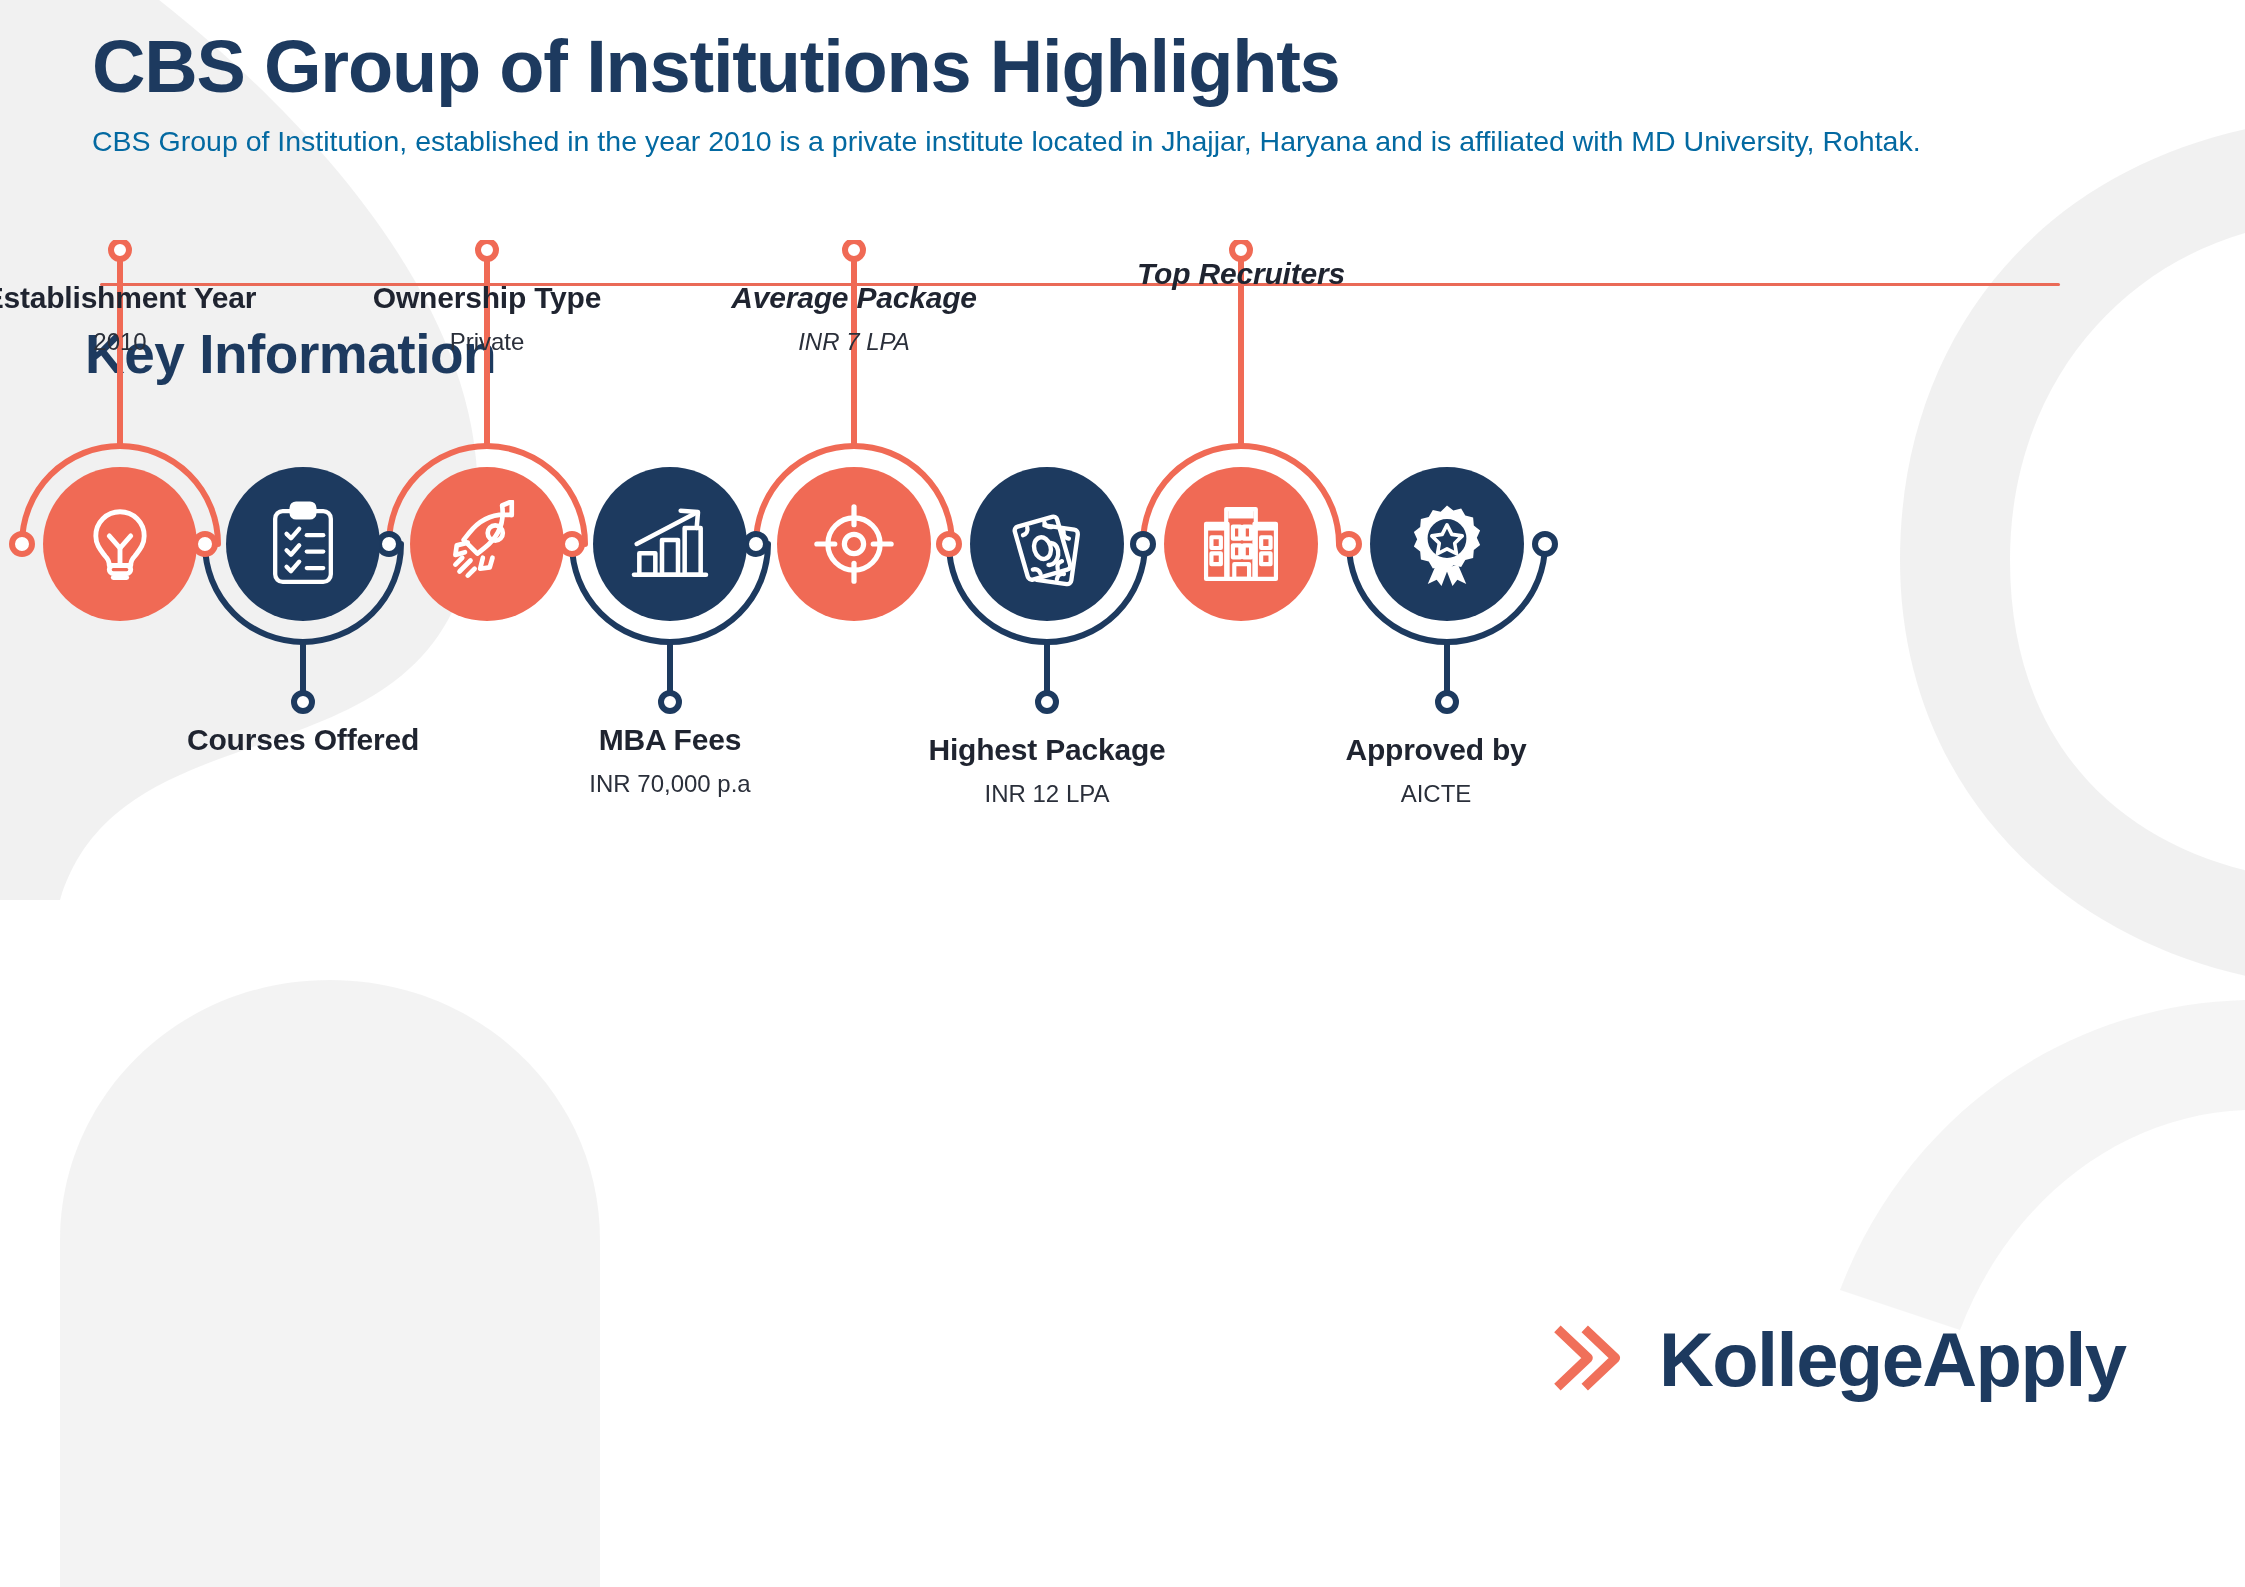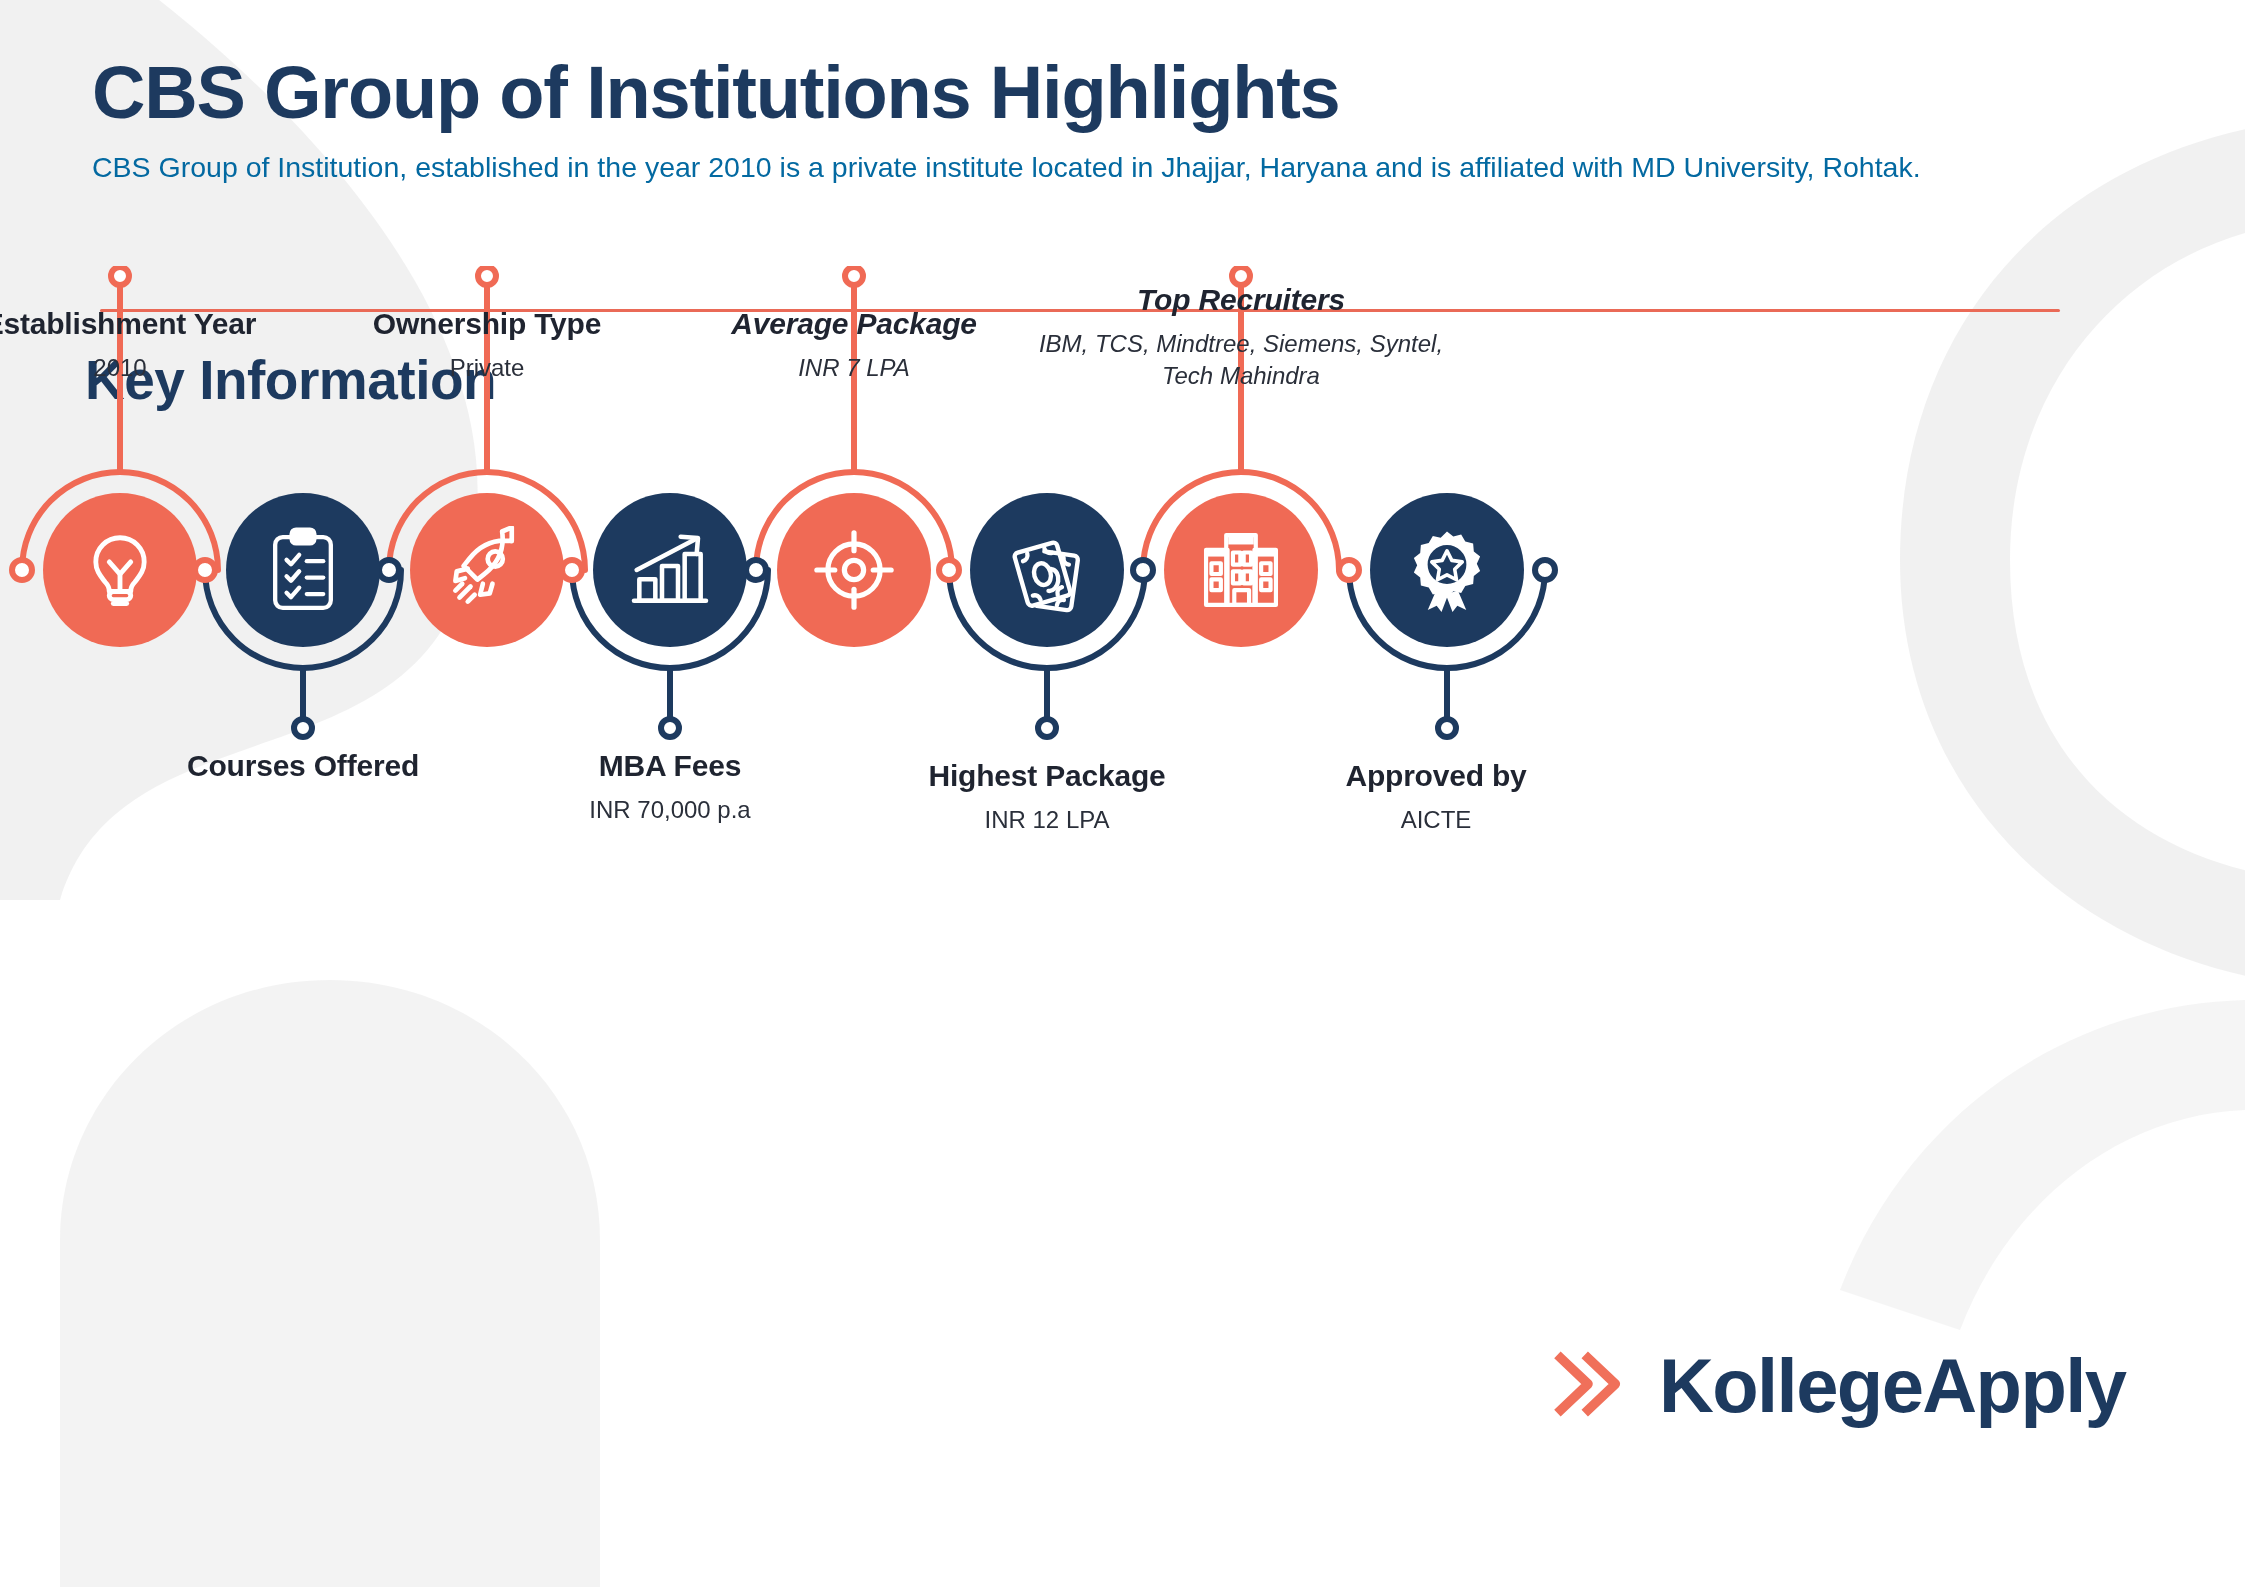--- a/index.html
+++ b/index.html
@@ -4,21 +4,21 @@
 <style>
   html,body{margin:0;padding:0;}
   body{
     width:2245px;height:1587px;
     background:#ffffff;
     font-family:"Liberation Sans","DejaVu Sans",sans-serif;
     position:relative;overflow:hidden;
     color:#1f2430;
   }
   .bg-swoosh{position:absolute;pointer-events:none;z-index:0;}
-  .stage{position:absolute;inset:0;z-index:2;margin-top:26px;}
+  .stage{position:absolute;inset:0;z-index:2;}
 
   
   .header{position:absolute;left:92px;top:26px;width:1960px;z-index:3;}
   .title{
     font-size:74px;font-weight:700;color:#1d3a5f;letter-spacing:-1.2px;
     line-height:1.12;margin:0 0 12px 0;white-space:nowrap;
   }
   .subtitle{
     font-size:28.5px;line-height:1.42;color:#0369a1;font-weight:400;
     max-width:1850px;margin:0;
@@ -282,21 +282,20 @@
       <div class="v">Private</div>
     </div>
 
     <div class="lbl" style="left:624px;top:-120px;width:460px;font-style:italic;">
       <div class="t">Average Package</div>
       <div class="v">INR 7 LPA</div>
     </div>
 
     <div class="lbl" style="left:1021px;top:-144px;width:440px;font-style:italic;">
       <div class="t">Top Recruiters</div>
-      <div class="v wrapv" style="line-height:1.34;">IBM, TCS, Mindtree, Siemens, Syntel, Tech Mahindra</div>
     </div>
 
     <div class="lbl" style="left:73px;top:322px;width:460px;">
       <div class="t">Courses Offered</div>
     </div>
 
     <div class="lbl" style="left:460px;top:322px;width:420px;">
       <div class="t">MBA  Fees</div>
       <div class="v">INR 70,000 p.a</div>
     </div>

